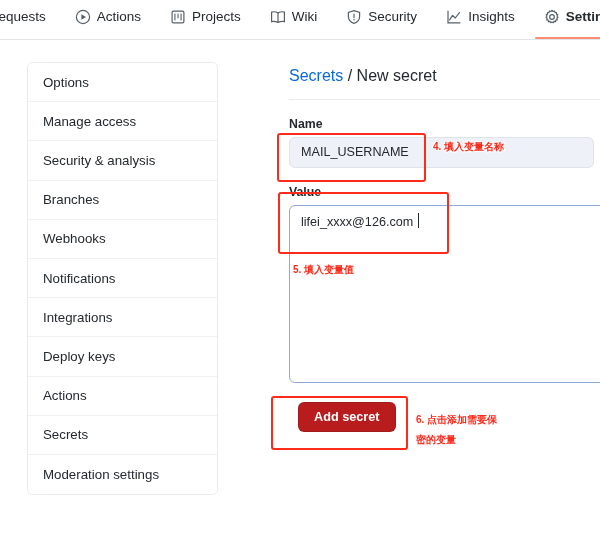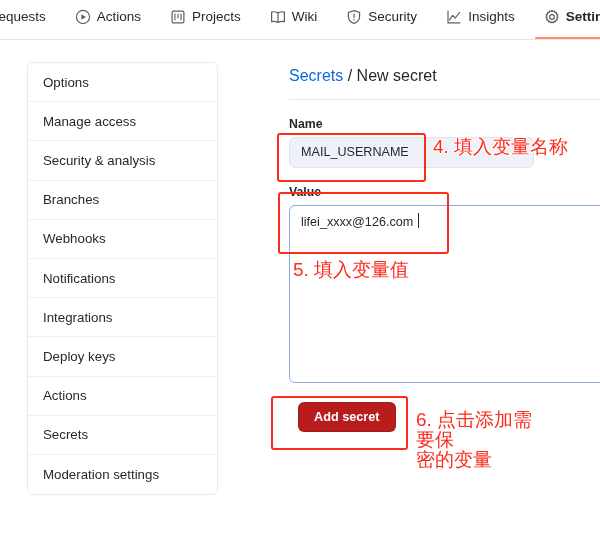--- a/index.html
+++ b/index.html
@@ -114,21 +114,21 @@
 
   .field-label {
     font-size: 12.3px;
     font-weight: bold;
     color: #24292f;
     margin-top: 17px;
     margin-bottom: 6px;
   }
   #name-input {
     display: block;
-    width: 245px;
+    width: 305px;
     height: 31px;
     line-height: 31px;
     padding: 0 11px;
     font-size: 12.6px;
     font-family: "Liberation Sans", sans-serif;
     color: #24292f;
     background: #eef1f7;
     border: 1px solid #dfe3ea;
     border-radius: 6px;
     box-sizing: border-box;
@@ -191,22 +191,22 @@
   }
   #anno-box-name  { left: 277px; top: 133px; width: 145px; height: 45px; }
   #anno-box-value { left: 278px; top: 192px; width: 167px; height: 58px; }
   #anno-box-button{ left: 271px; top: 396px; width: 133px; height: 50px; }
 
   
   .anno-text {
     position: absolute;
     color: #fd2b1c;
     font-family: "Liberation Sans", sans-serif;
-    font-size: 19px;
-    font-weight: normal;
+    font-size: 10px;
+    font-weight: bold;
     line-height: 20px;
     white-space: pre-line;
     text-shadow:
       1px 0 0 #fff, -1px 0 0 #fff, 0 1px 0 #fff, 0 -1px 0 #fff,
       1px 1px 0 #fff, -1px -1px 0 #fff, 1px -1px 0 #fff, -1px 1px 0 #fff;
     pointer-events: none;
   }
   #anno-text-4 { left: 433px; top: 137px; }
   #anno-text-5 { left: 293px; top: 260px; }
   #anno-text-6 { left: 416px; top: 410px; width: 135px; }

